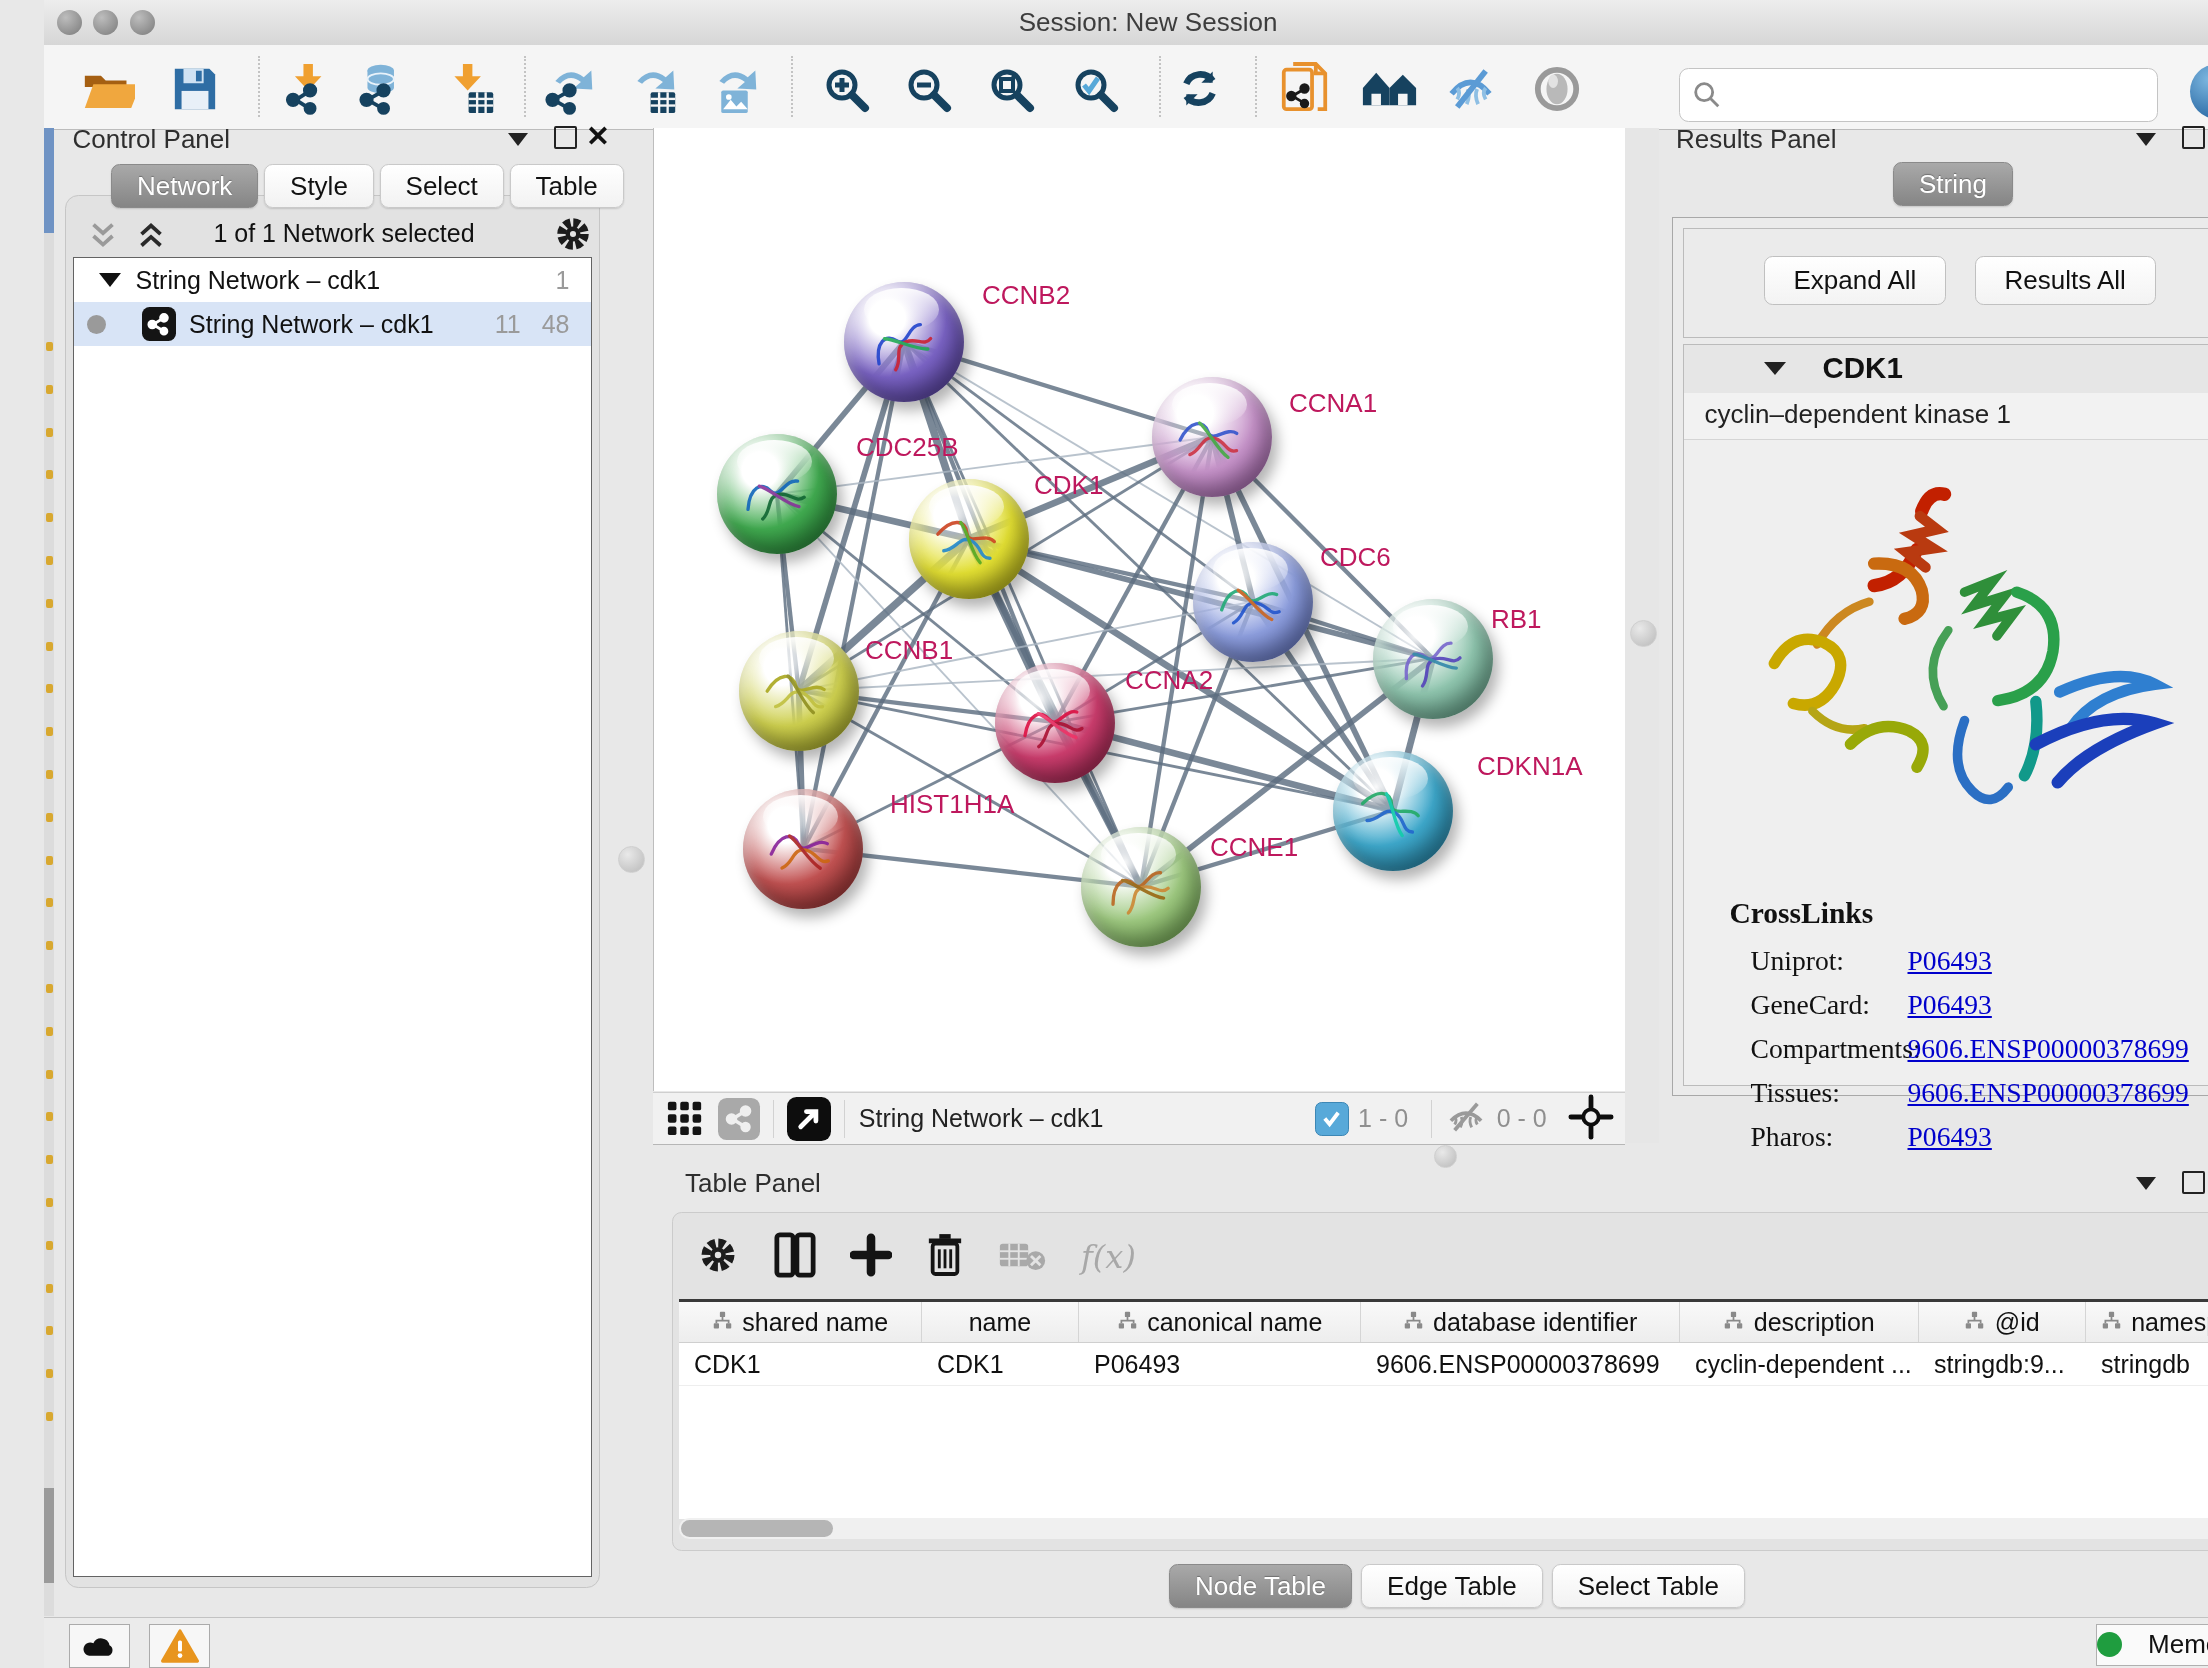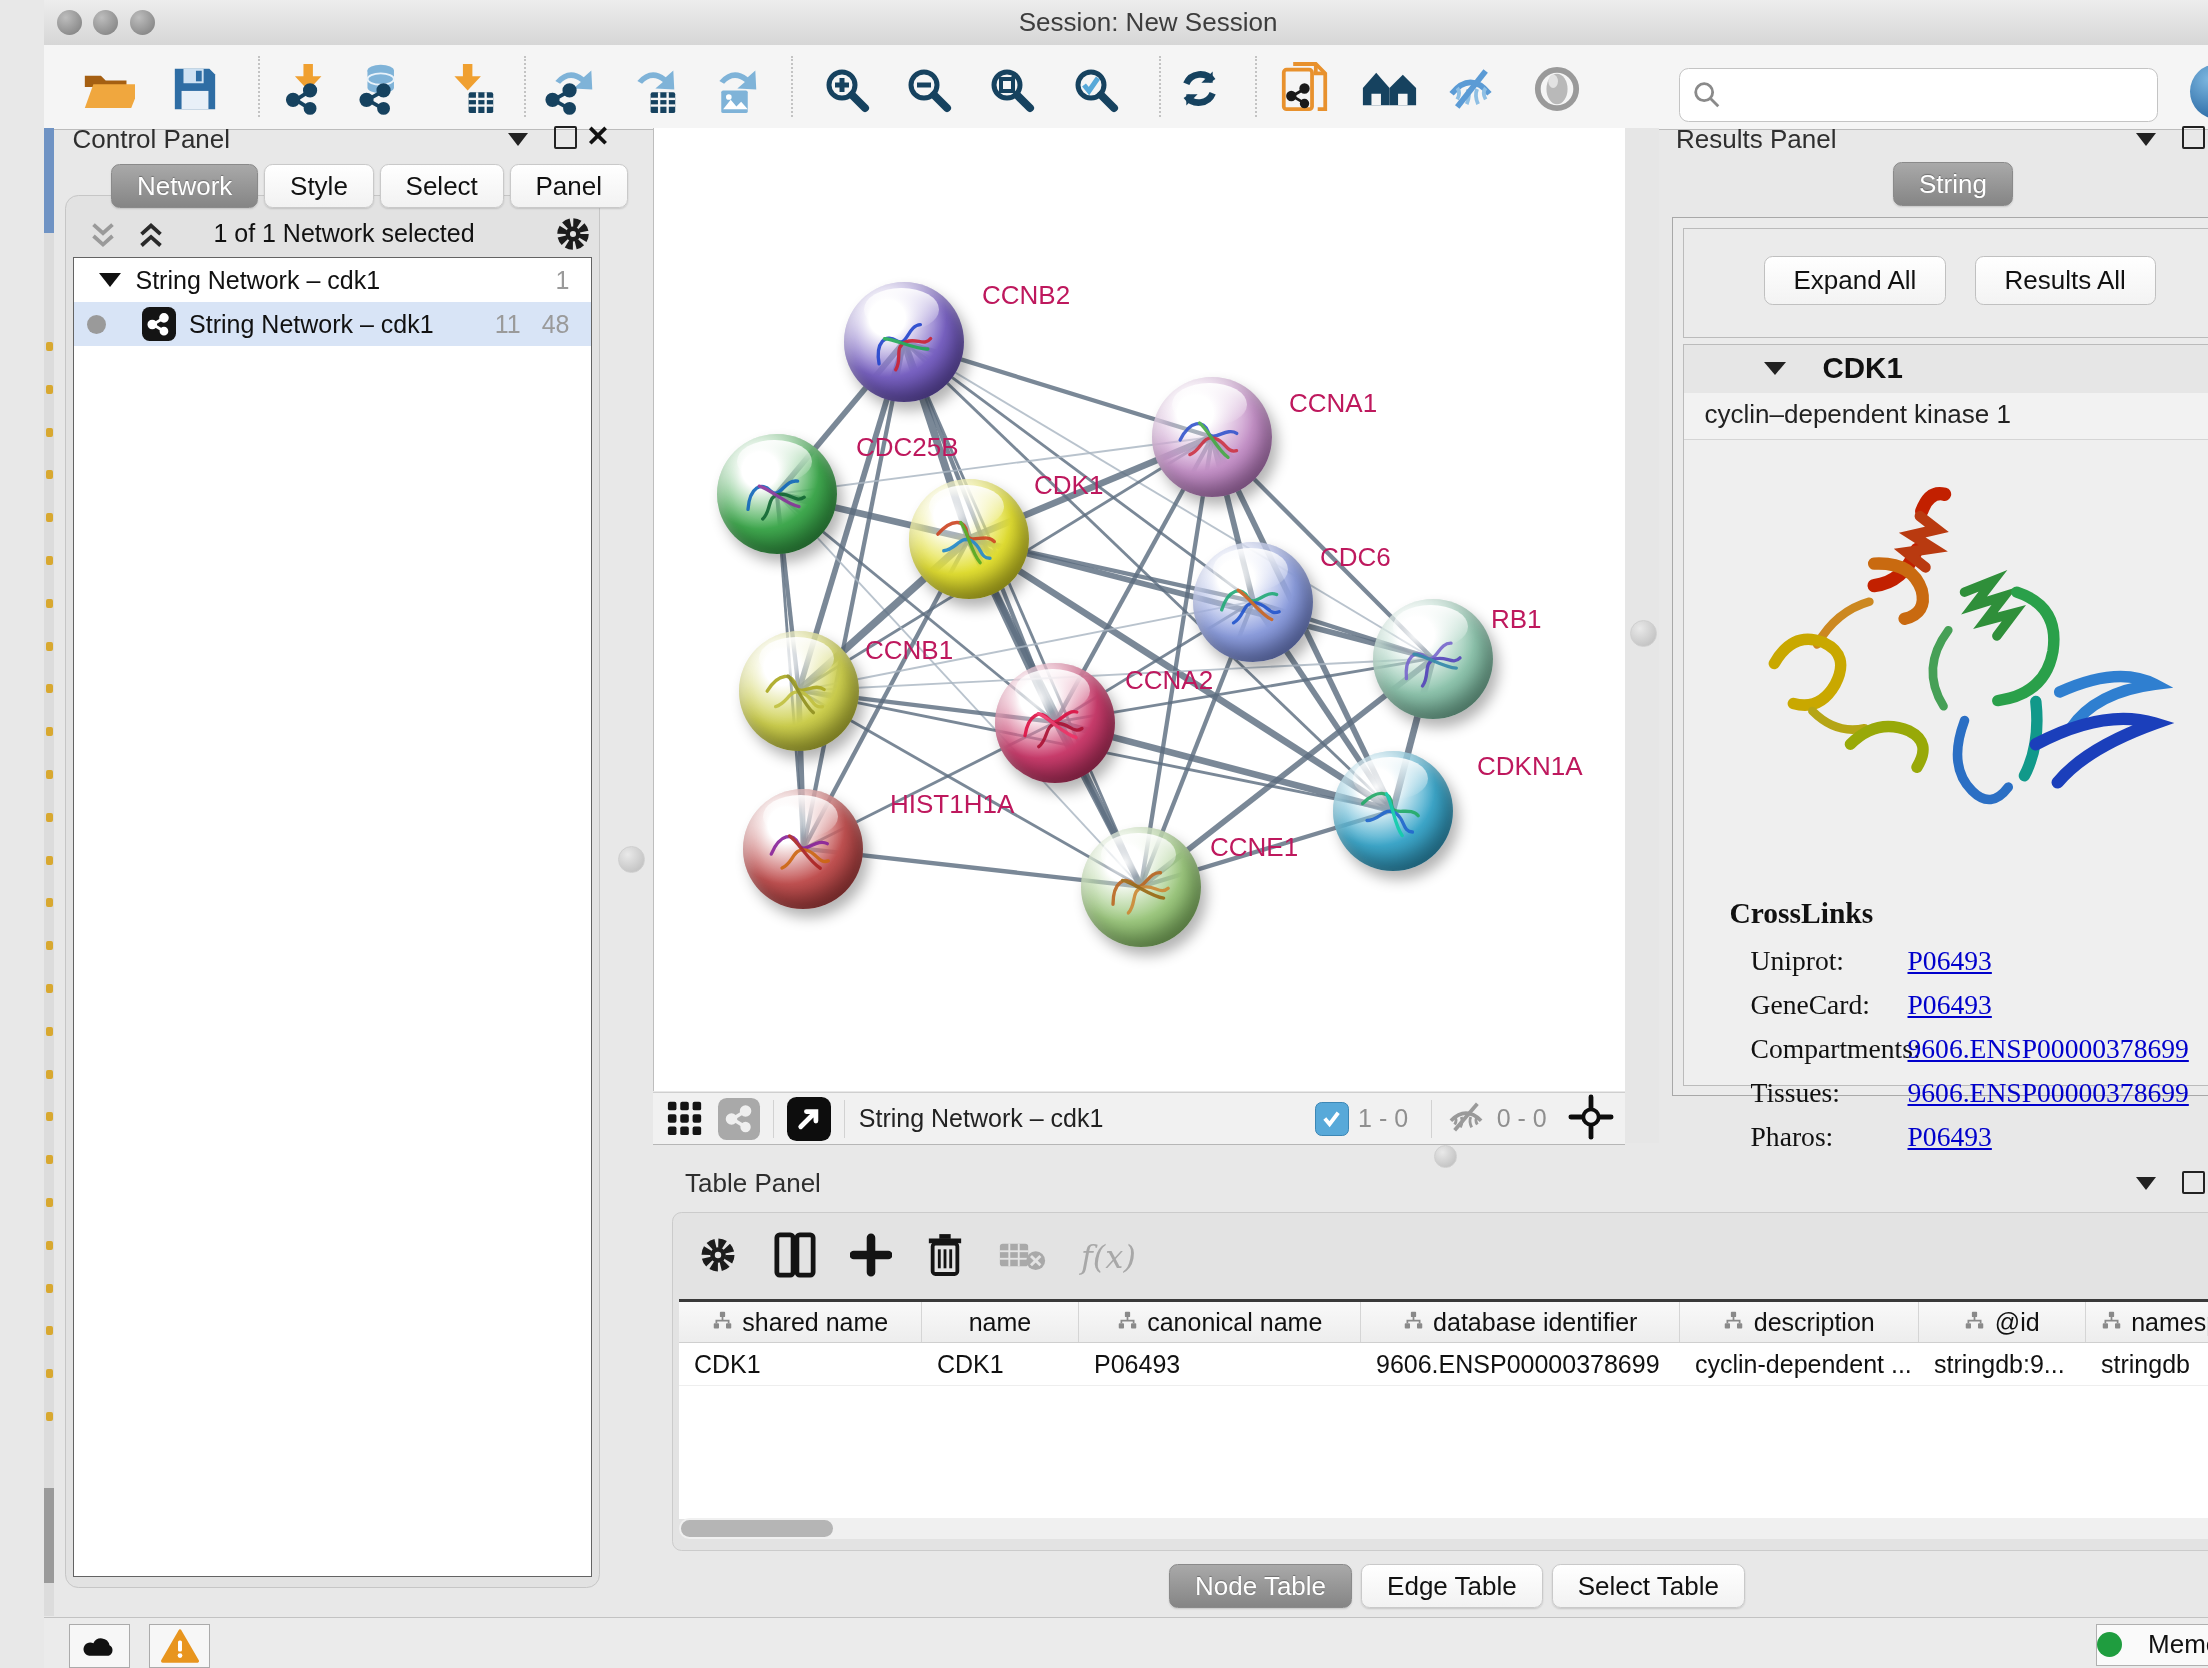--- a/index.html
+++ b/index.html
@@ -290,21 +290,21 @@
   <div class="abs panel-title" style="left:28.5px;top:124px">Control Panel</div>
   <div class="abs ph-arrow" style="left:464px;top:133px"></div>
   <div class="abs ph-float" style="left:510px;top:126px"></div>
   <div class="abs ph-close" style="left:542px;top:124px">✕</div>
 
   <div id="cp-box" class="abs"></div>
   <div id="cp-tabs" class="abs" style="left:67px;top:164px;display:flex;gap:5.7px;">
       <div class="tab sel">Network</div>
       <div class="tab">Style</div>
       <div class="tab">Select</div>
-      <div class="tab">Panel</div>
+      <div class="tab">Table</div>
     </div>
 
   <div class="abs" style="left:40px;top:217px">
     <svg width="38" height="38" viewBox="0 0 40 40">
         <polyline points="10,8 20,17 30,8" fill="none" stroke="#9a9a9a" stroke-width="4"></polyline>
         <polyline points="10,20 20,29 30,20" fill="none" stroke="#9a9a9a" stroke-width="4"></polyline>
       </svg>
   </div>
   <div class="abs" style="left:88px;top:217px">
     <svg width="38" height="38" viewBox="0 0 40 40">

